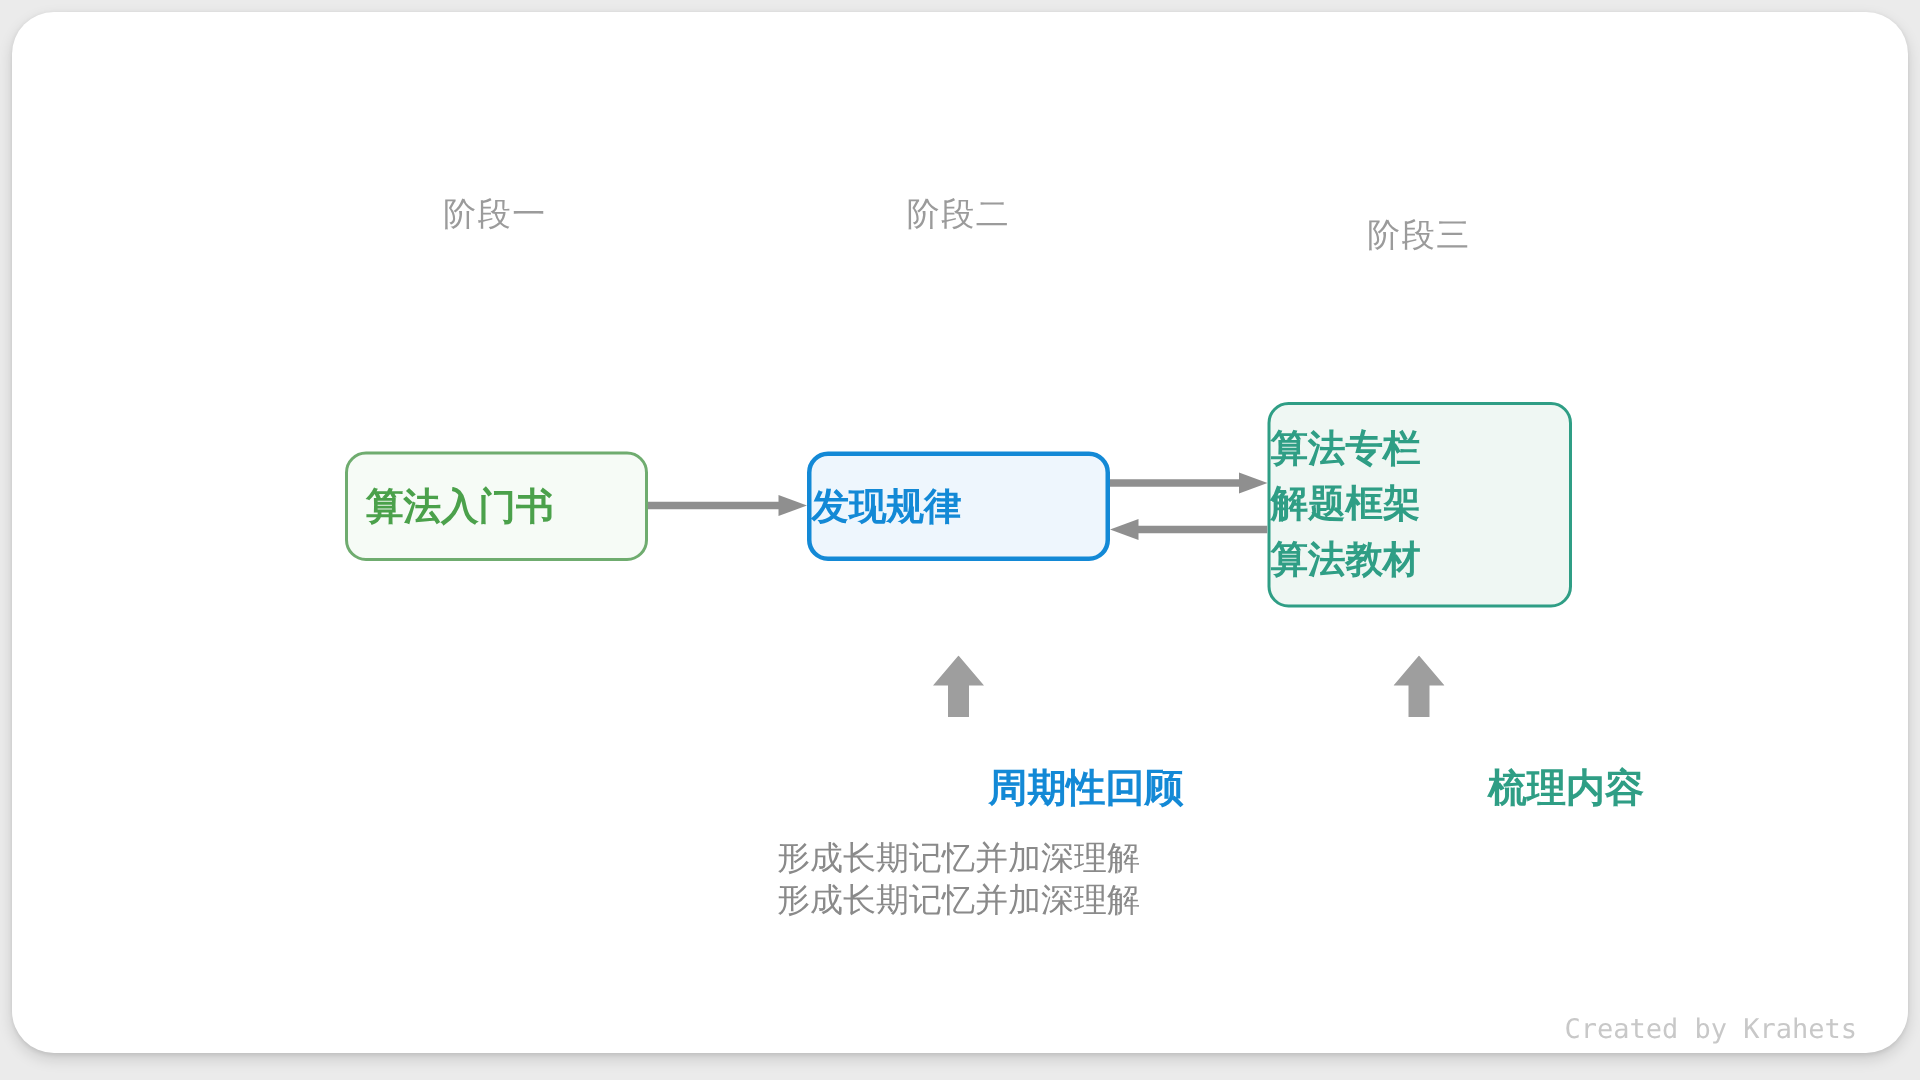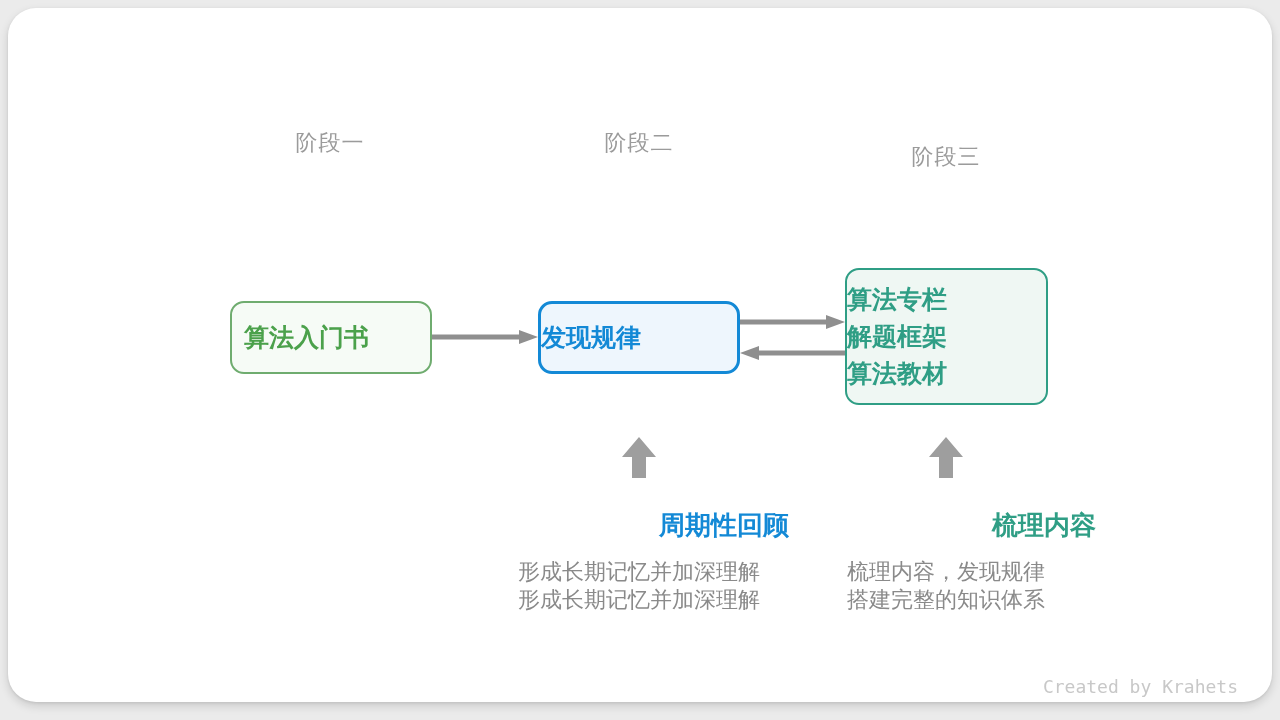--- a/index.html
+++ b/index.html
@@ -146,20 +146,16 @@
     <div class="anno-title blue">周期性回顾</div>
   </div>
   <div class="anno-desc" style="left:479px; top:558px;">
     <div>形成长期记忆并加深理解</div>
     <div>形成长期记忆并加深理解</div>
   </div>
 
   <div class="anno" style="left:796px; top:510px;">
     <div class="anno-title teal">梳理内容</div>
   </div>
-  <div class="anno-desc" style="left:786px; top:558px;">
-    <div>梳理内容，发现规律</div>
-    <div>搭建完整的知识体系</div>
-  </div>
 
   <div class="watermark">Created by Krahets</div>
 
 </div>
 
 </body></html>

